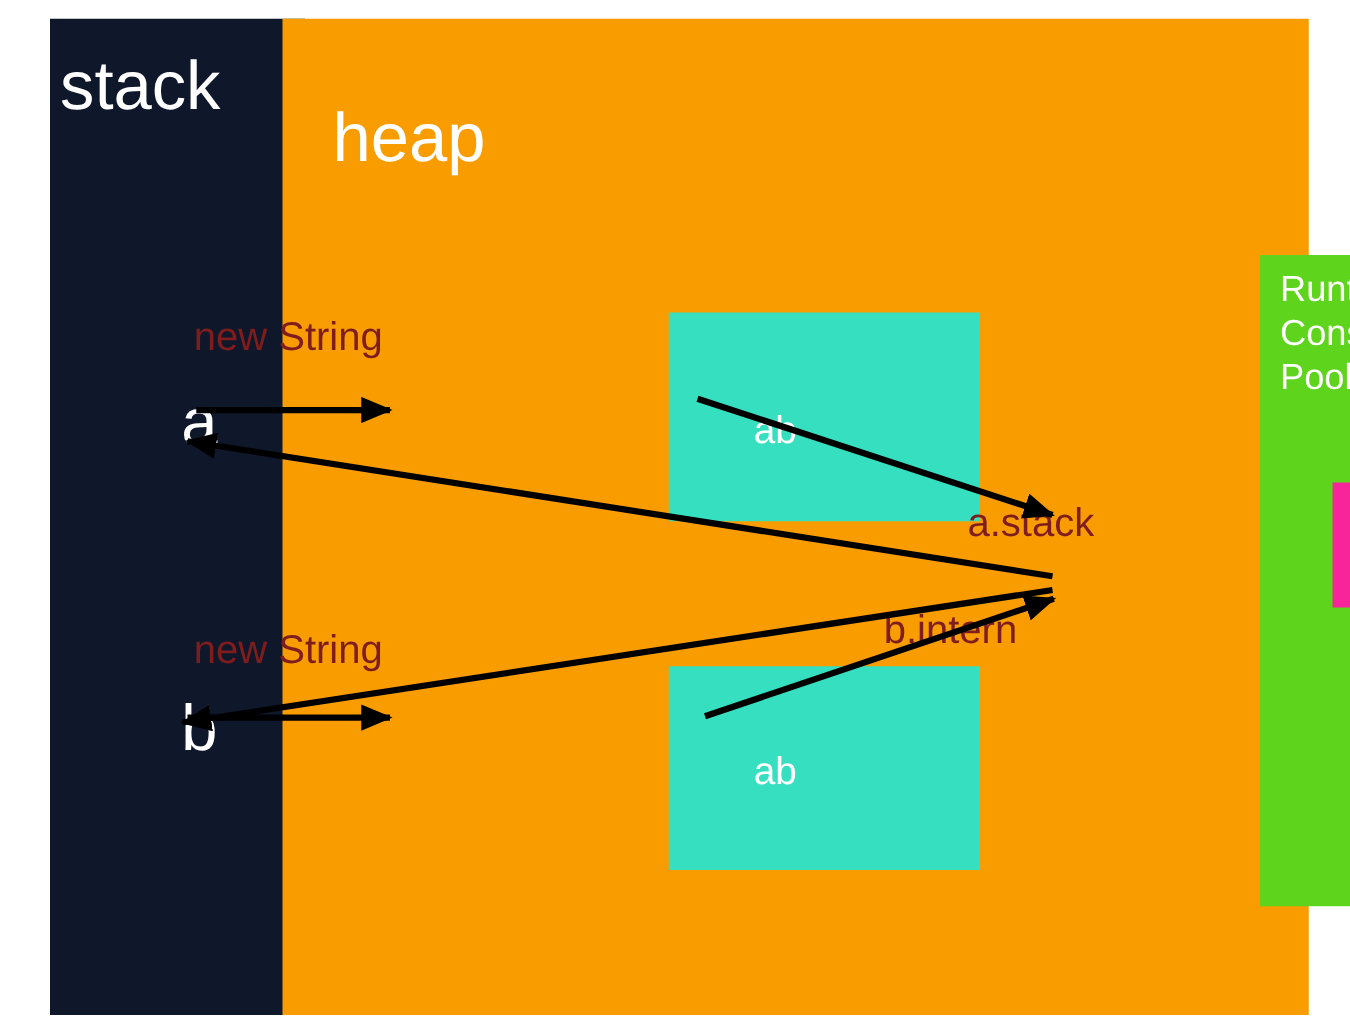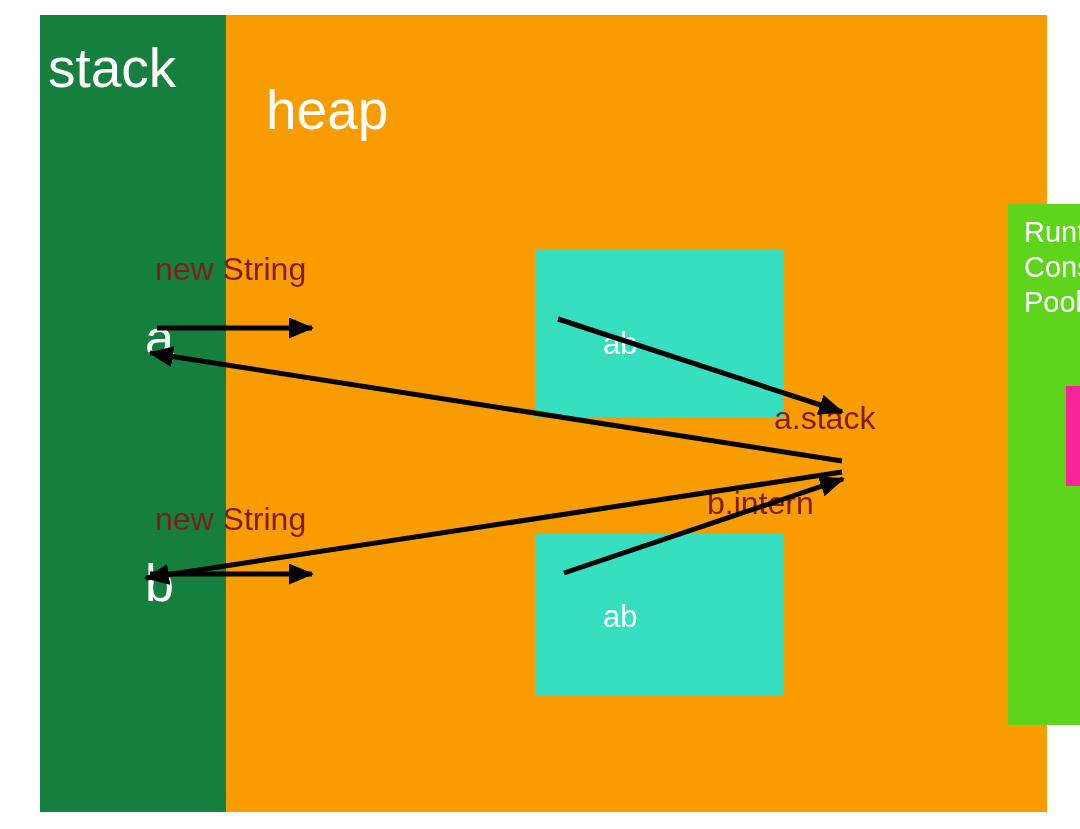--- a/index.html
+++ b/index.html
@@ -16,21 +16,21 @@
     font-family: "Liberation Sans", sans-serif;
   }
   .region {
     position: absolute;
   }
   #stack-region {
     left: 40px;
     top: 15px;
     width: 204px;
     height: 797px;
-    background: #15803d;
+    background: #0f172a;
     text-align: center;
   }
   #heap-region {
     left: 226px;
     top: 15px;
     width: 821px;
     height: 797px;
     background: #f89c00;
   }
   .region-label {

